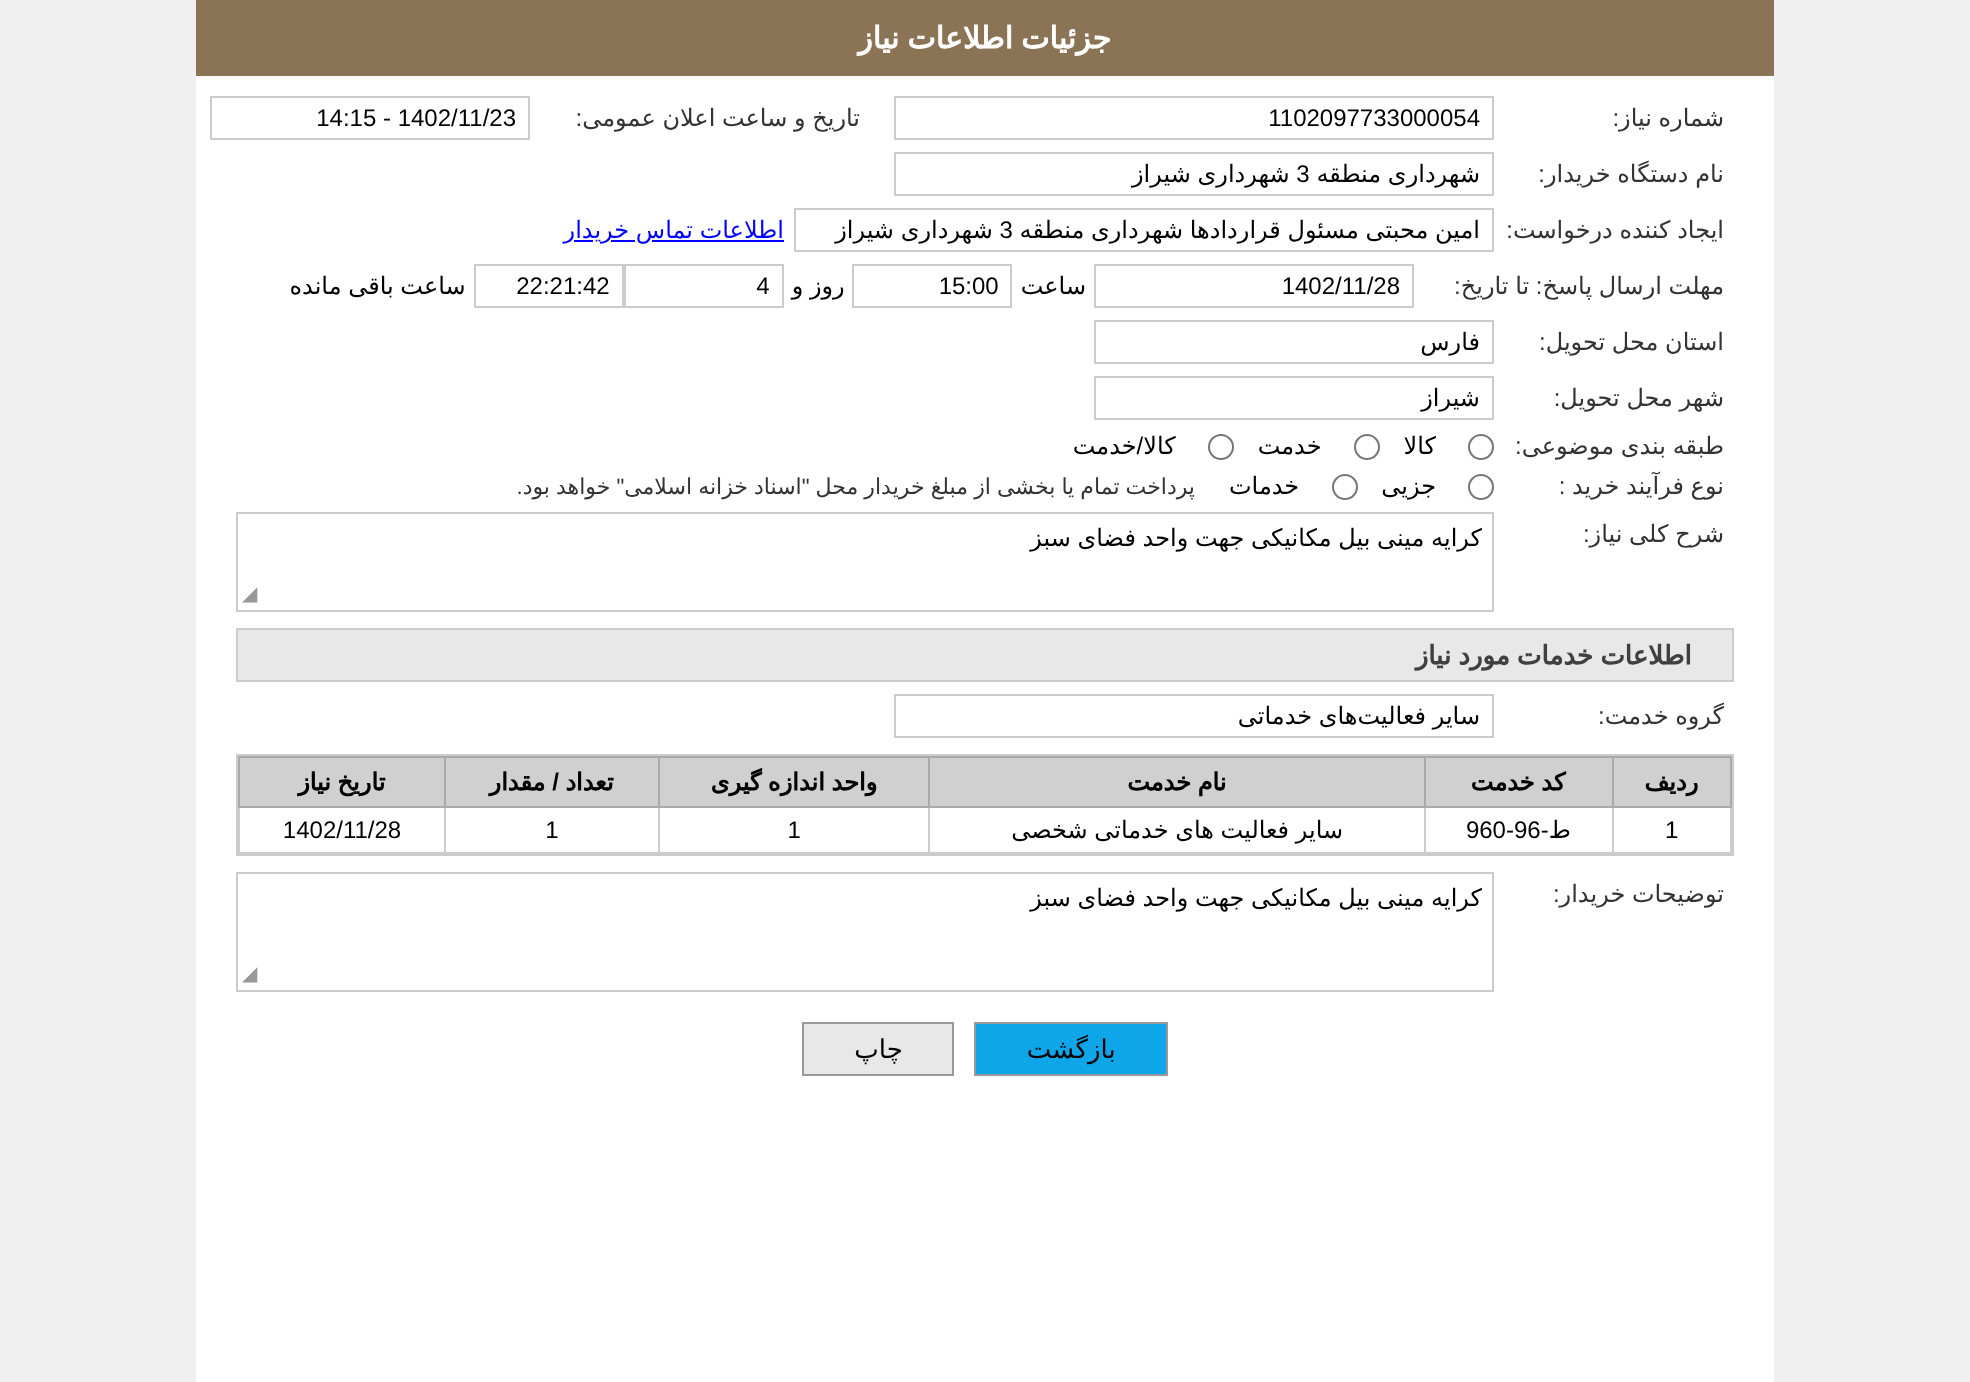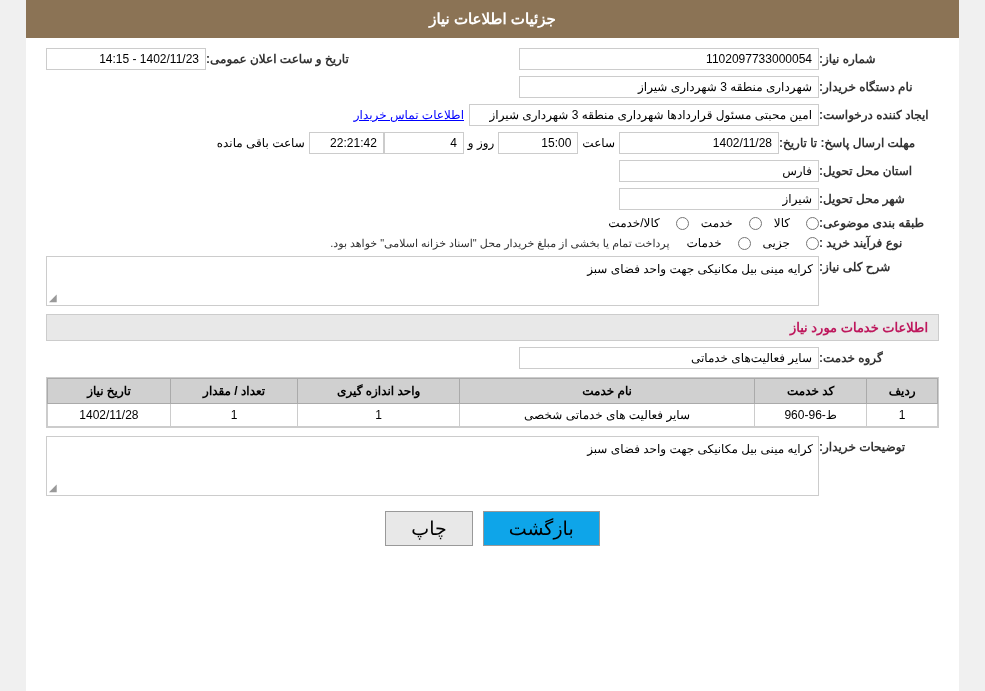--- a/index.html
+++ b/index.html
@@ -3,21 +3,21 @@
   <meta charset="utf-8">
   <style>
     * { box-sizing: border-box; margin: 0; padding: 0; }
     body {
       font-family: Tahoma, Arial, sans-serif;
       font-size: 12px;
       background: #f0f0f0;
       direction: rtl;
     }
     .page-wrapper {
-      width: 933px;
+      width: 789px;
       min-height: 691px;
       background: #fff;
       margin: 0 auto;
     }
     .header-bar {
       background: #8B7355;
       color: #fff;
       text-align: center;
       padding: 10px 0;
       font-size: 15px;
@@ -27,54 +27,54 @@
       padding: 10px 20px;
     }
     .form-row {
       display: flex;
       align-items: center;
       margin-bottom: 6px;
       direction: rtl;
     }
     .label {
       color: #333;
-      font-weight: bold;
+      font-weight: normal;
       white-space: nowrap;
       min-width: 120px;
-      text-align: left;
+      text-align: right;
       padding-right: 5px;
     }
     .field-box {
       border: 1px solid #ccc;
       background: #fff;
       padding: 3px 6px;
       min-width: 150px;
       height: 22px;
       display: inline-flex;
       align-items: flex-end;
       direction: rtl;
     }
-    .field-box.wide { min-width: 300px; }
+    .field-box.wide { min-width: 300px; margin-left: 12px; }
     .field-box.medium { min-width: 200px; padding-left: 36px; }
     .field-box.xsmall { min-width: 80px; }
     .field-box.date { min-width: 160px; }
     .link-blue {
       color: #00f;
       cursor: pointer;
       text-decoration: underline;
       margin-right: 5px;
     }
     .section-title {
       background: #e8e8e8;
       border: 1px solid #ccc;
-      padding: 5px 10px;
+      padding: 5px 20px;
       font-weight: bold;
       font-size: 13px;
       margin: 8px 0 6px 0;
-      color: #be185d;
+      color: #404040;
     }
     .radio-group {
       display: flex;
       gap: 12px;
       align-items: center;
       direction: rtl;
     }
     .radio-item {
       display: flex;
       align-items: center;
@@ -104,21 +104,21 @@
     .button-row {
       display: flex;
       justify-content: center;
       gap: 10px;
       margin-top: 15px;
       margin-bottom: 10px;
     }
     .btn {
       padding: 5px 25px;
       cursor: pointer;
-      font-size: 19px;
+      font-size: 13px;
       border: 1px solid #999;
     }
     .btn-print {
       background: #e8e8e8;
     }
     .btn-back {
       background: #0ea5e9;
     }
     .note-text {
       color: #333;

